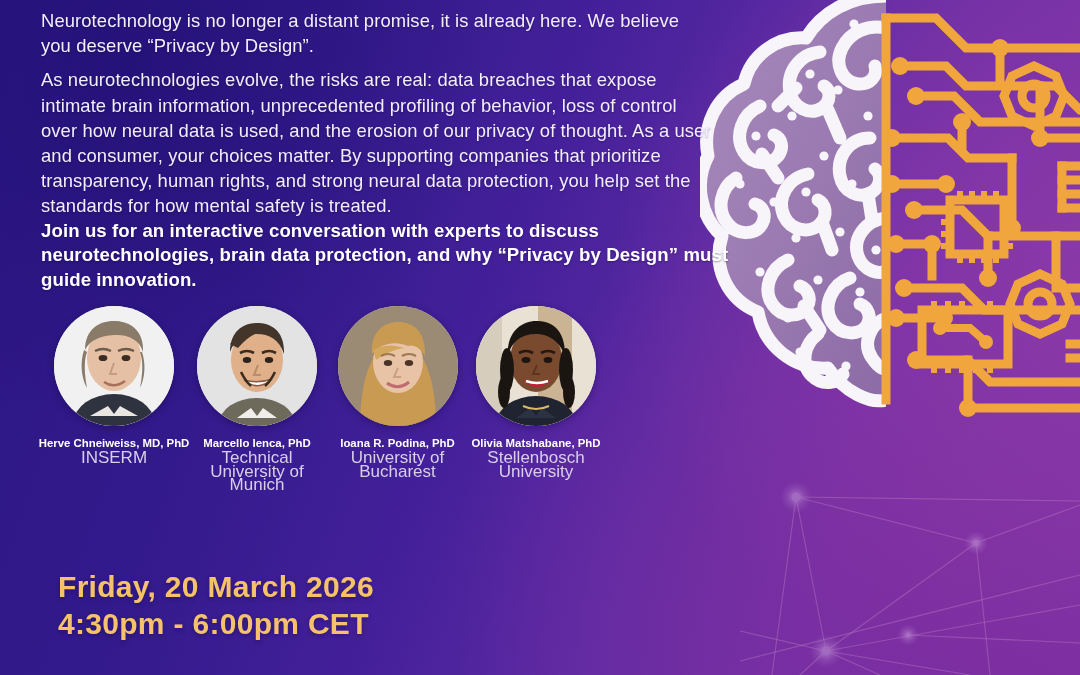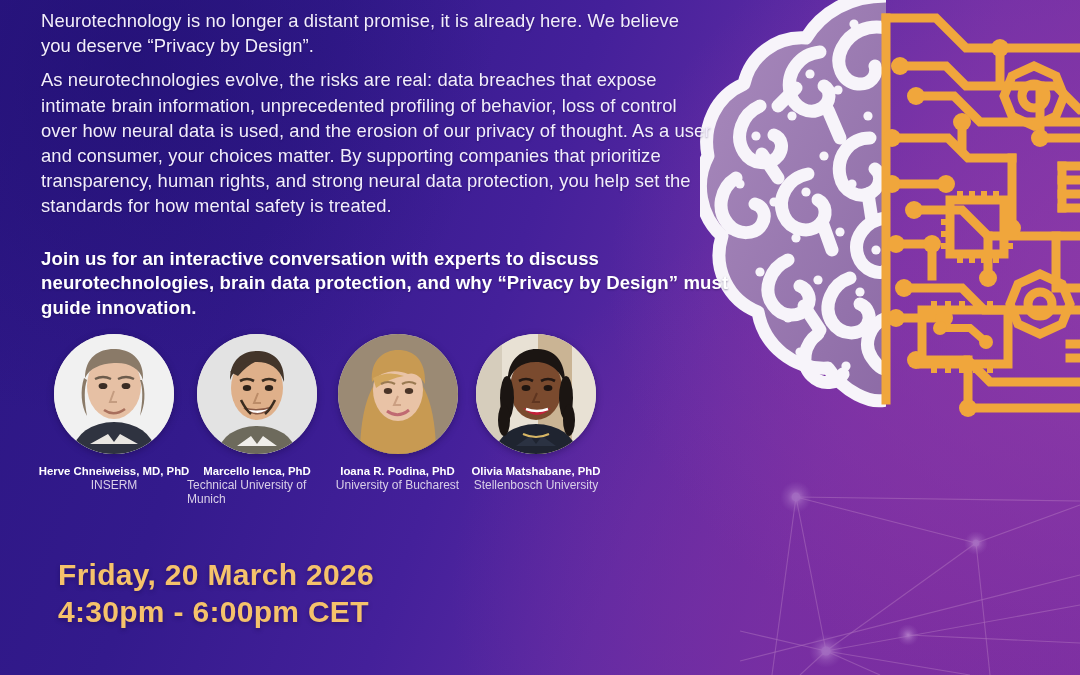--- a/index.html
+++ b/index.html
@@ -42,21 +42,20 @@
     line-height:25.2px;
     letter-spacing:.1px;
     font-weight:400;
     max-width:672px;
     text-shadow:0 1px 2px rgba(20,6,60,.35);
   }
   .para.lead { margin-top:2px; }
   .para.body { margin-top:9px; }
 
   .cta {
-    margin-top:28px;
     color:#ffffff;
     font-size:18.6px;
     line-height:24.6px;
     font-weight:700;
     letter-spacing:.1px;
     max-width:690px;
     text-shadow:0 1px 2px rgba(20,6,60,.4);
   }
 
   .featured-heading {
@@ -84,26 +83,26 @@
   }
   .avatar svg { display:block; width:120px; height:120px; }
 
   .sp-name {
     margin-top:11px;
     font-size:11.4px; font-weight:700; color:#ffffff;
     text-align:center; line-height:13px; white-space:nowrap;
   }
   .sp-org {
     margin-top:1px;
-    font-size:12px; font-weight:400; color:#d9cfe8;
-    text-align:left; line-height:13.4px;
-  }
-
-  
-  .date-block { position:absolute; left:58px; top:556px; }
+    font-size:17px; font-weight:400; color:#d9cfe8;
+    text-align:center; line-height:13.4px;
+  }
+
+  
+  .date-block { position:absolute; left:58px; top:568px; }
   .date-line {
     color:#f5c26b;
     font-size:30px;
     font-weight:700;
     letter-spacing:.3px;
     line-height:37px;
     text-shadow:0 2px 4px rgba(20,6,60,.35);
   }
 </style>
 </head>

